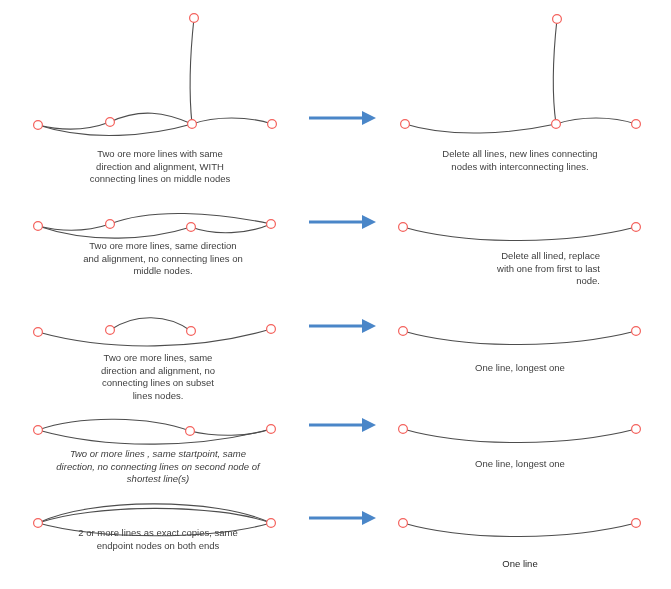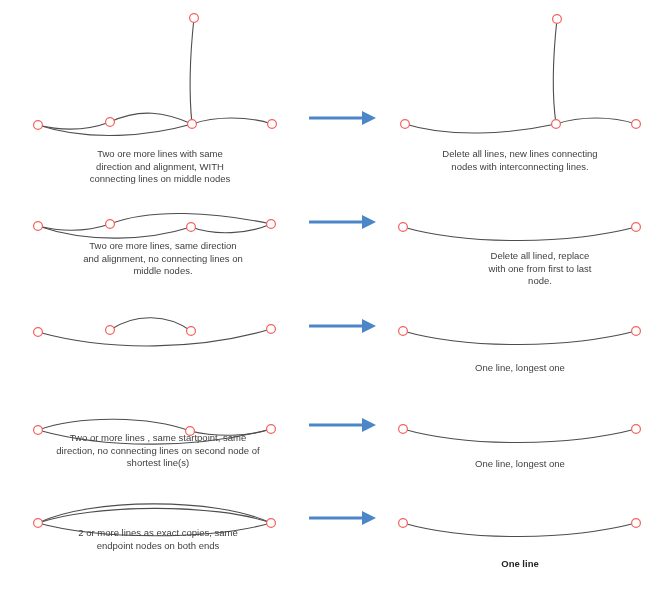--- a/index.html
+++ b/index.html
@@ -28,21 +28,21 @@
   .caption {
     position: absolute;
     text-align: center;
     font-family: "Liberation Sans", sans-serif;
     font-size: 9.5px;
     line-height: 12.5px;
     color: #404040;
     white-space: pre-line;
   }
   .caption.bold {
-    font-weight: bold;
+    font-weight: normal;
     color: #262626;
   }
   .edge {
     fill: none;
     stroke: #4d4d4d;
     stroke-width: 1.1;
     stroke-linecap: round;
   }
   .node-circle {
     fill: #ffffff;
@@ -178,27 +178,31 @@
 
   <div class="caption" style="left:420px; top:148px; width:200px;">Delete all lines, new lines connecting
 nodes with interconnecting lines.</div>
   <div class="caption" style="left:65px; top:148px; width:190px;">Two ore more lines with same
 direction and alignment, WITH
 connecting lines on middle nodes</div>
 
   <div class="caption" style="left:63px; top:240px; width:200px;">Two ore more lines, same direction
 and alignment, no connecting lines on
 middle nodes.</div>
-  <div class="caption" style="left:460px; top:250px; width:160px;">Delete all lined, replace
+  <div class="caption" style="left:440px; top:250px; width:160px;text-align:right;">Delete all lined, replace
 with one from first to last
 node.</div>
 
+  <div class="caption" style="left:78px; top:352px; width:160px;">Two ore more lines, same
+direction and alignment, no
+connecting lines on subset
+lines nodes.</div>
   <div class="caption" style="left:440px; top:362px; width:160px;">One line, longest one</div>
 
-  <div class="caption" style="left:38px; top:432px; width:240px;">Two or more lines , same startpoint, same
+  <div class="caption" style="left:38px; top:448px; width:240px;font-style:italic;">Two or more lines , same startpoint, same
 direction, no connecting lines on second node of
 shortest line(s)</div>
   <div class="caption" style="left:440px; top:458px; width:160px;">One line, longest one</div>
 
   <div class="caption" style="left:58px; top:527px; width:200px;">2 or more lines as exact copies, same
 endpoint nodes on both ends</div>
   <div class="caption bold" style="left:440px; top:558px; width:160px;">One line</div>
 
 </div>
 

